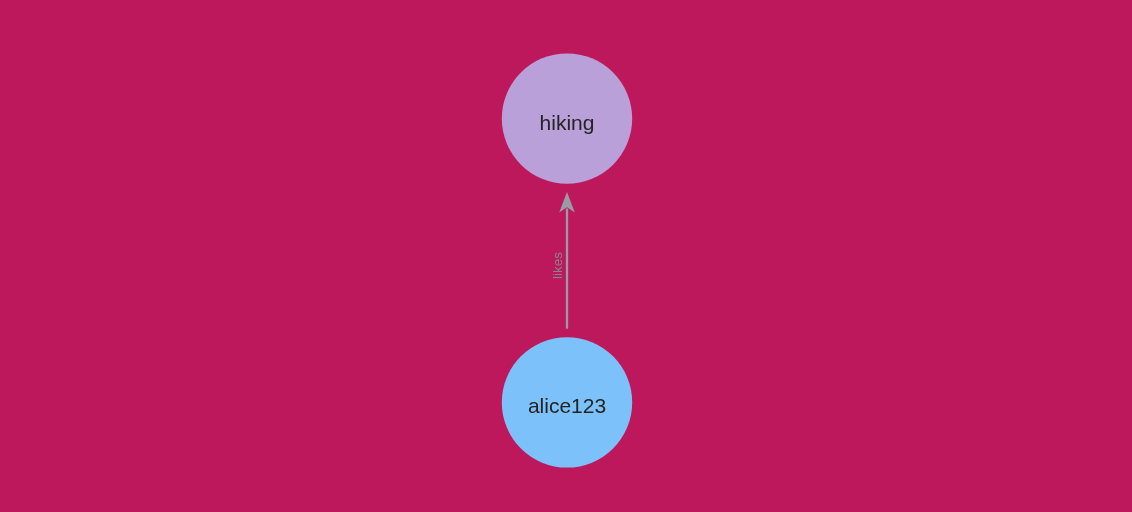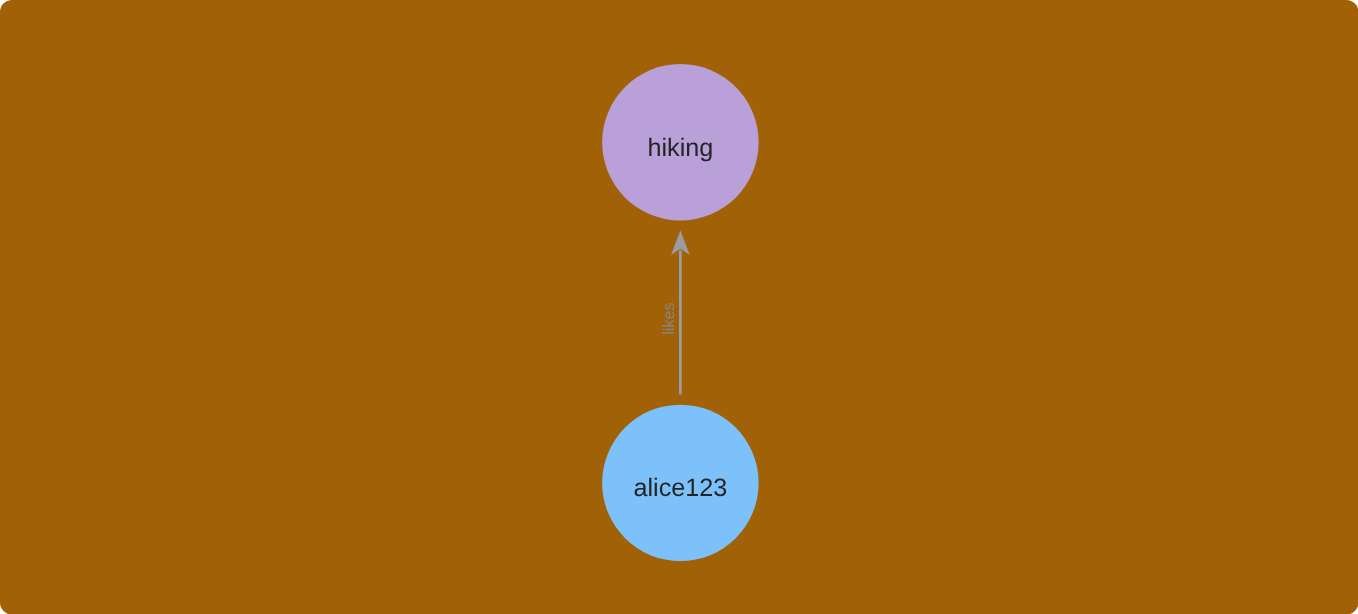--- a/index.html
+++ b/index.html
@@ -24,21 +24,21 @@
   }
   .edge-label {
     font-family: "Liberation Sans", sans-serif;
     font-size: 13.5px;
     font-weight: 400;
   }
 </style>
 </head>
 <body>
 
-<div class="graph-canvas" style="background: #a16207; border-radius: 10px;">
+<div class="graph-canvas" style="background: #be185d;">
   <svg width="1132" height="512" viewBox="0 0 1132 512">
 
     <g>
       <line x1="567" y1="328.7" x2="567" y2="208.5" stroke-width="2.3" stroke="#9b9ba3"></line>
       <path d="M 567 192 L 559.2 212.5 L 567 207.3 L 574.8 212.5 Z" fill="#9b9ba3"></path>
       <text x="561.5" y="265.5" text-anchor="middle" transform="rotate(-90 561.5 265.5)" class="edge-label" fill="#85858a">likes</text>
     </g>
 
     <g>
       <circle cx="567" cy="118.6" r="65.2" fill="#b9a0d8"></circle>

